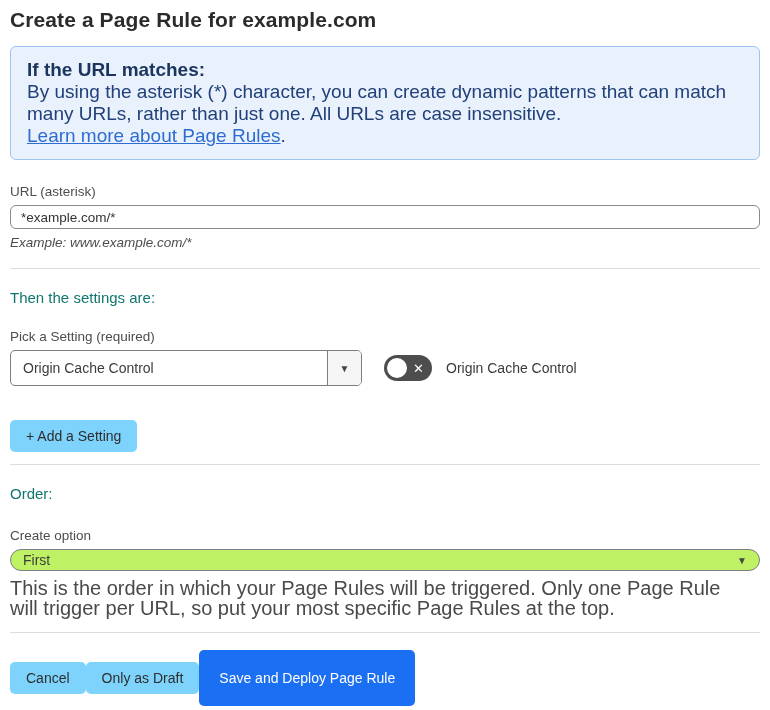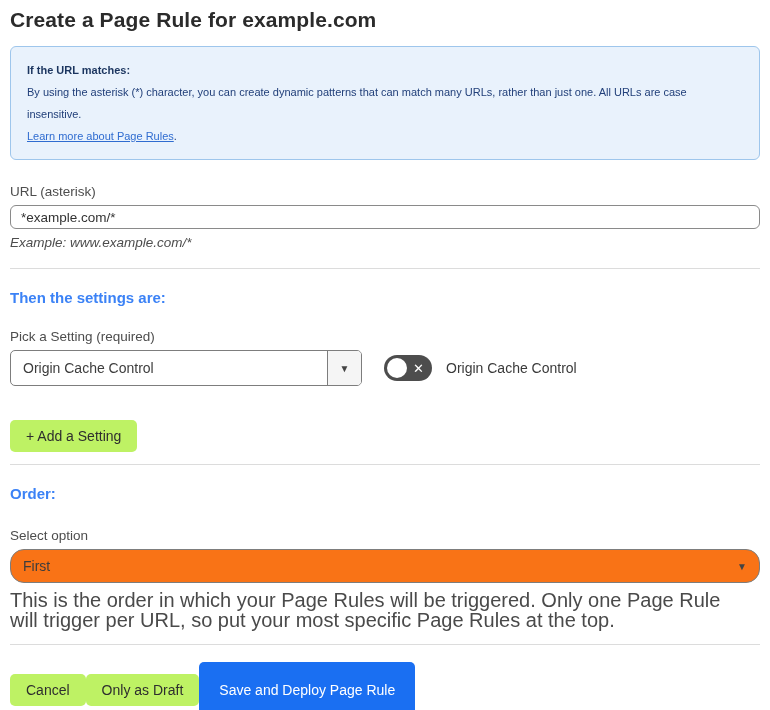--- a/index.html
+++ b/index.html
@@ -20,21 +20,21 @@
     margin-bottom: 14px;
   }
 
   
   .info-box {
     background: #e9f2fc;
     border: 1px solid #9ec6ec;
     border-radius: 6px;
     padding: 12px 16px;
     color: #1e3a6b;
-    font-size: 11px;
+    font-size: 19px;
     line-height: 22px;
     margin-bottom: 24px;
   }
   .info-box .info-heading {
     font-weight: 700;
     color: #1b355f;
   }
   .info-box .info-body { color: #22407a; }
   .info-link {
     color: #2f6cd0;
@@ -70,22 +70,22 @@
   }
 
   .divider {
     border: none;
     border-top: 1px solid #dcdcdc;
     margin: 18px 0 0 0;
   }
 
   .section-heading {
     font-size: 15px;
-    font-weight: 700;
-    color: #3b82f6;
+    font-weight: 400;
+    color: #0f766e;
     margin-top: 20px;
   }
 
   
   .setting-row {
     display: flex;
     align-items: center;
     margin-top: 2px;
   }
   .custom-select {
@@ -153,39 +153,39 @@
   .btn {
     display: inline-block;
     border: none;
     border-radius: 5px;
     font-size: 14px;
     font-family: "Liberation Sans", "DejaVu Sans", sans-serif;
     padding: 8px 16px;
     cursor: pointer;
   }
   .btn-gray {
-    background: #bef264;
+    background: #7dd3fc;
     color: #2e2e2e;
     text-align: center;
   }
   .btn-blue {
     background: #1a6ff2;
     color: #ffffff;
     padding: 20px 20px;
   }
   .add-setting-btn { margin-top: 34px; }
 
   
   .order-select {
     position: relative;
     width: 100%;
-    height: 34px;
+    height: 22px;
     border: 1px solid #7d7d7d;
     border-radius: 14px;
-    background: #f97316;
+    background: #bef264;
     display: flex;
     align-items: center;
     padding: 0 12px;
     font-size: 14px;
     color: #3d3d3d;
     cursor: pointer;
   }
   .order-select .order-caret {
     position: absolute;
     right: 12px;
@@ -243,21 +243,21 @@
     </div>
     <div class="toggle-label">Origin Cache Control</div>
   </div>
 
   <button class="btn btn-gray add-setting-btn">+ Add a Setting</button>
 
   <hr class="divider" style="margin-top:12px;">
 
   <div class="section-heading">Order:</div>
 
-  <div class="field-label" style="margin-top:26px;">Select option</div>
+  <div class="field-label" style="margin-top:26px;">Create option</div>
 
   <div class="order-select">
     <span>First</span>
     <span class="order-caret">▼</span>
   </div>
 
   <div class="order-helper">This is the order in which your Page Rules will be triggered. Only one Page Rule will trigger per URL, so put your most specific Page Rules at the top.</div>
 
   <hr class="divider" style="margin-top:14px;">
 

